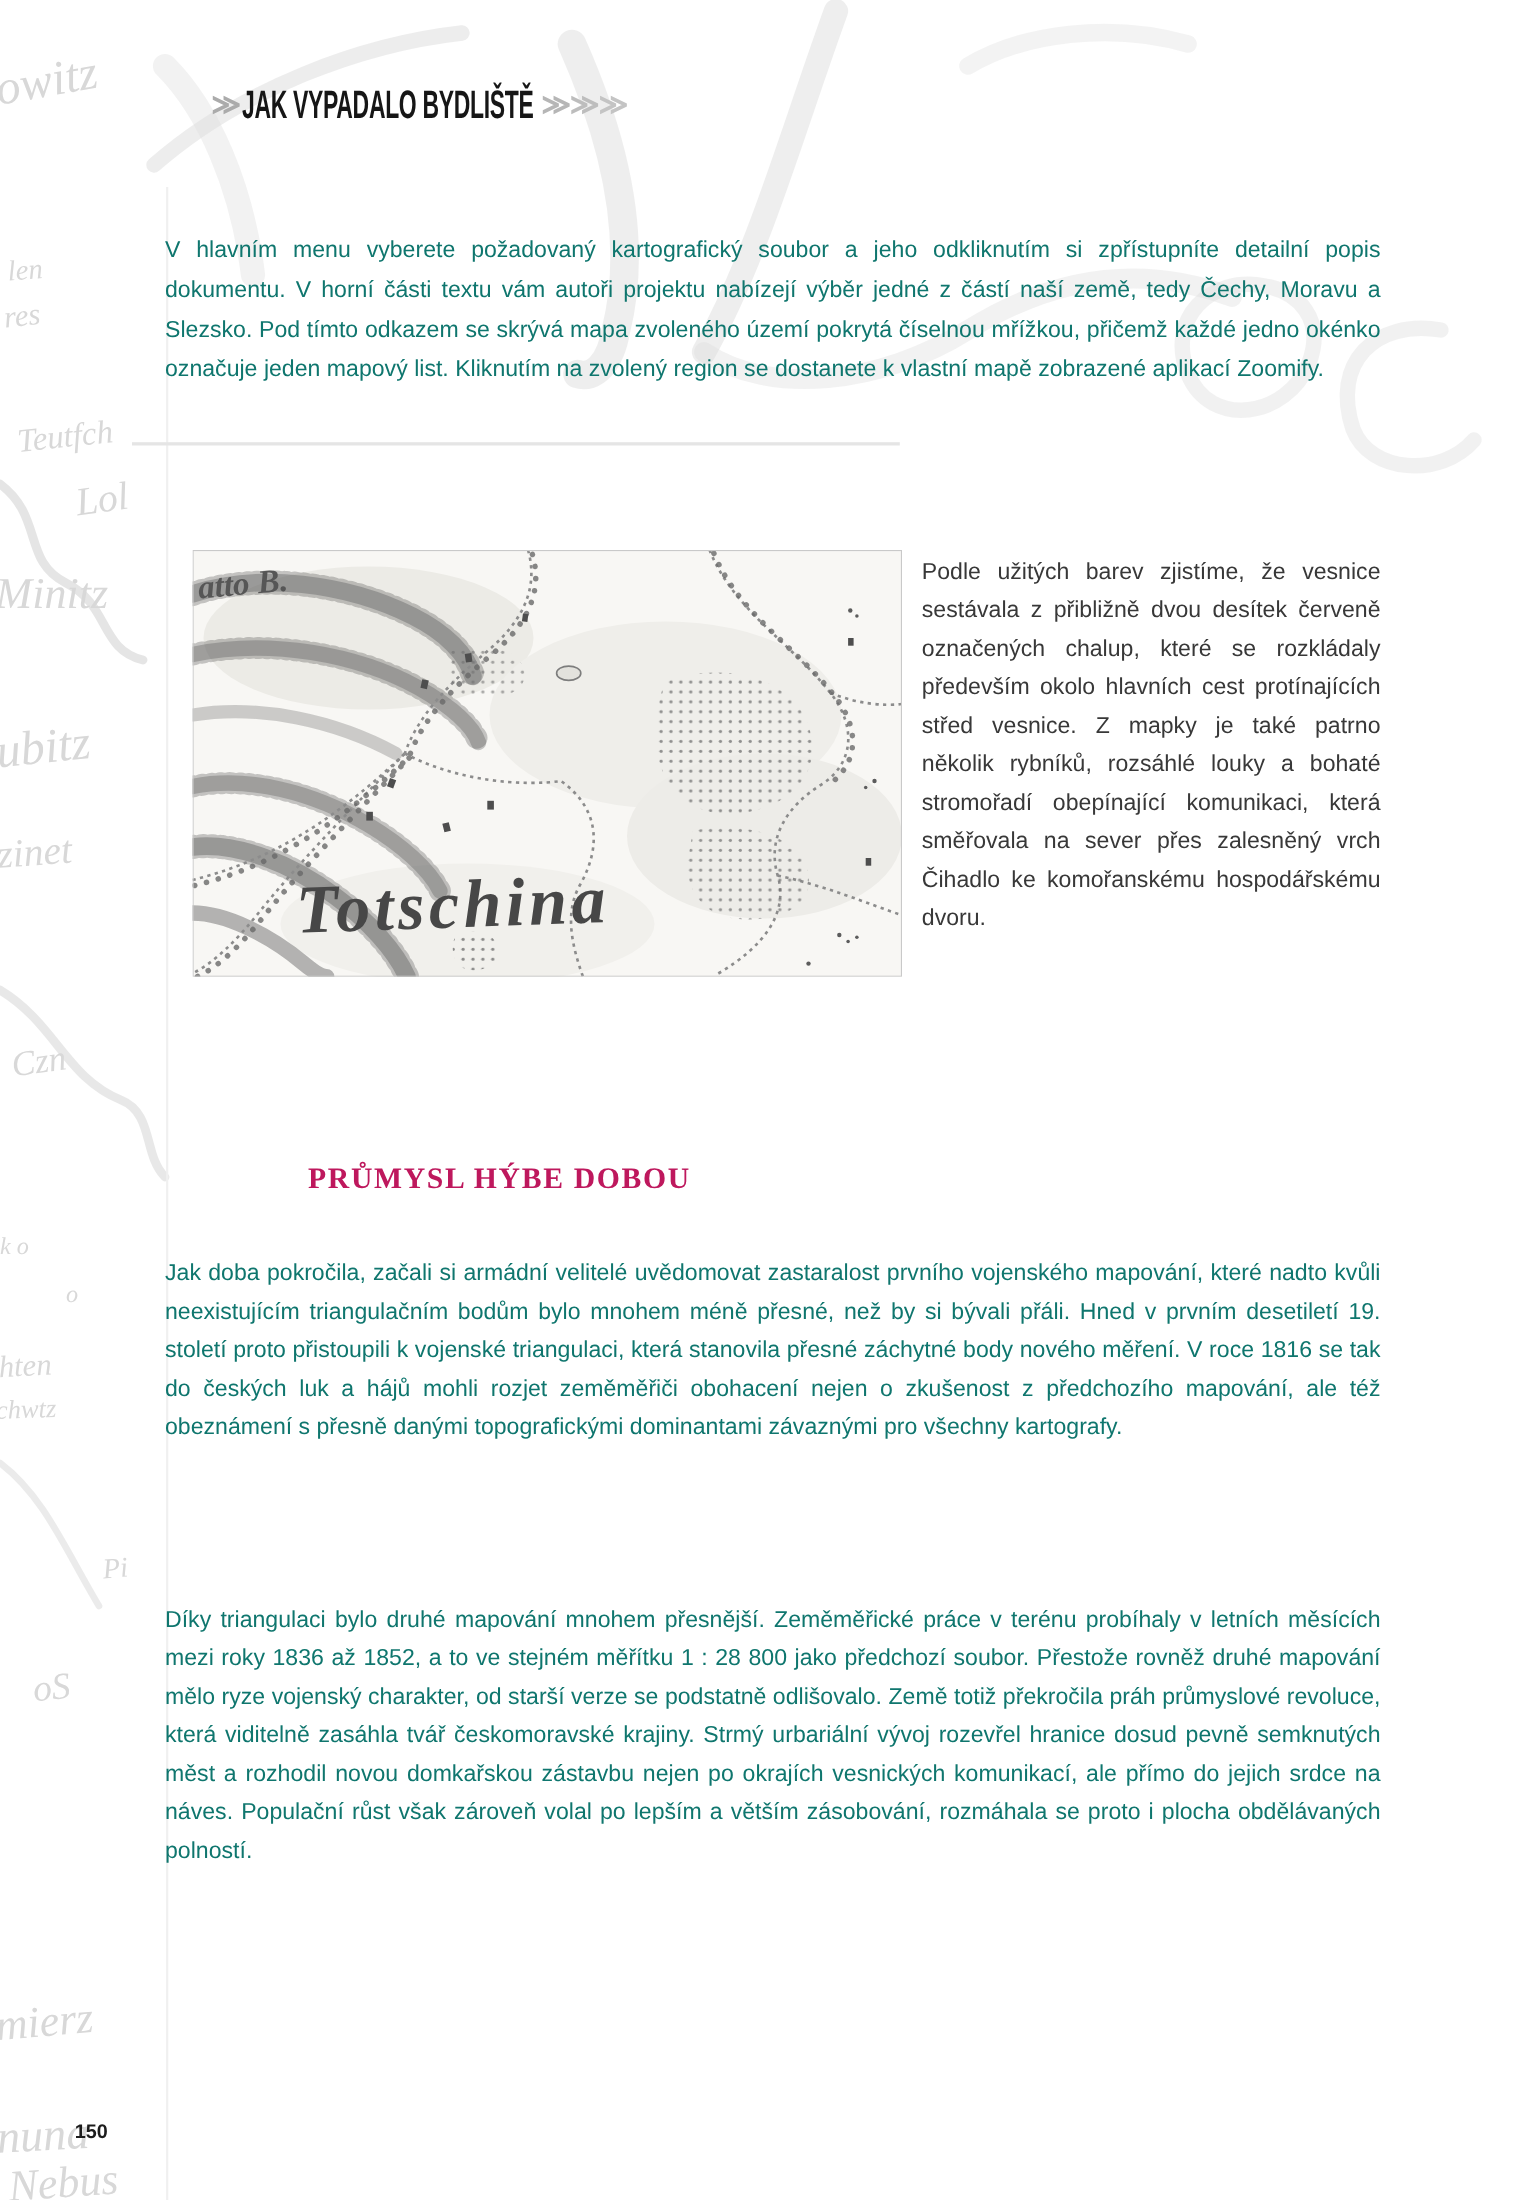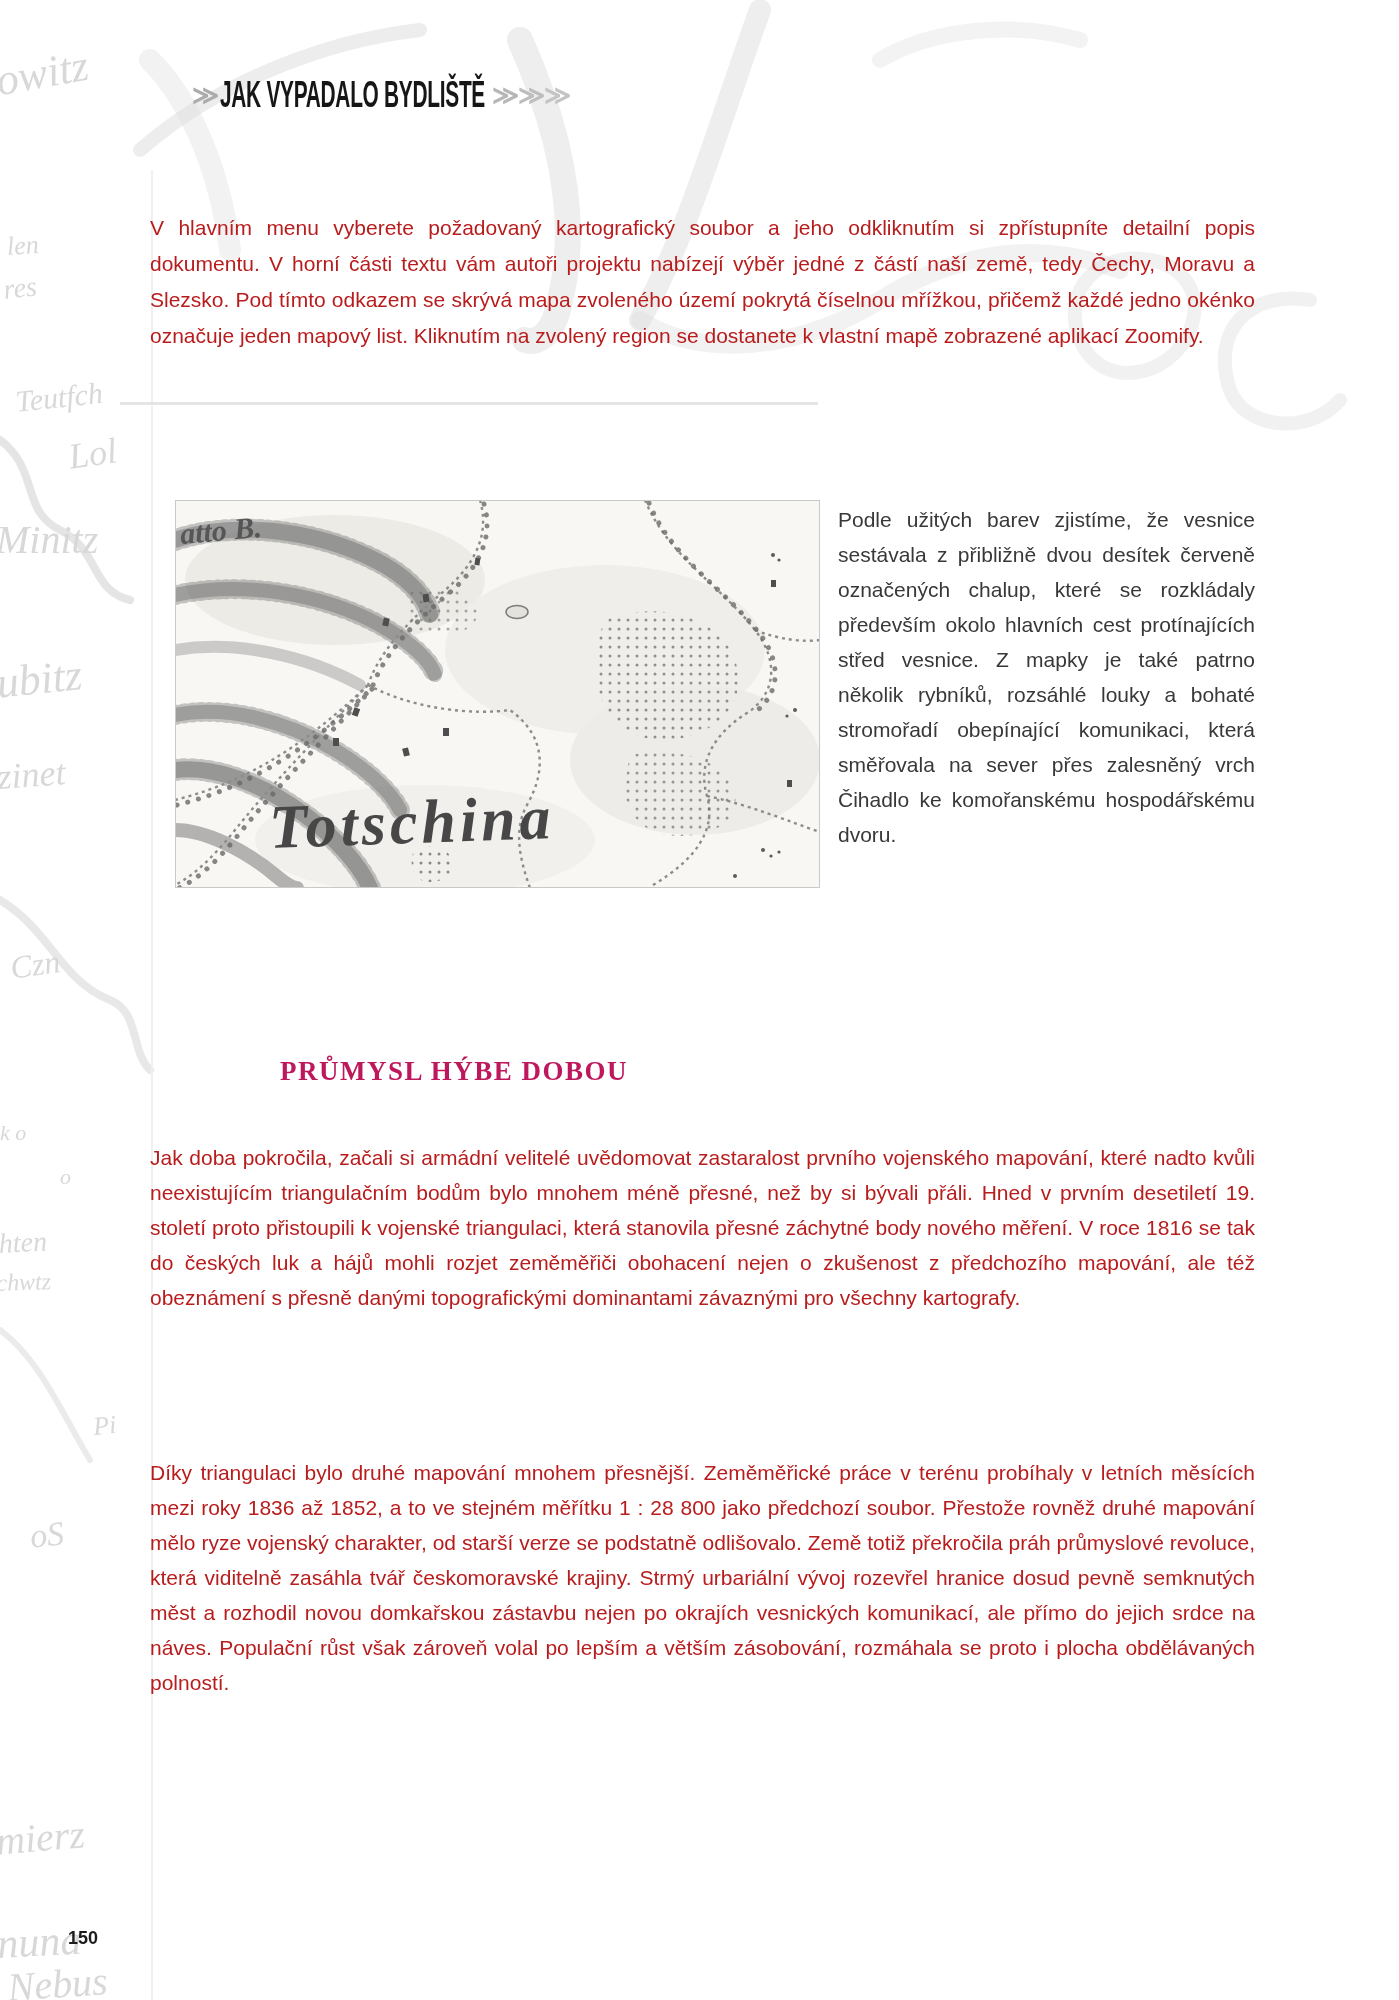--- a/index.html
+++ b/index.html
@@ -9,21 +9,21 @@
   #wm{position:absolute;inset:0;pointer-events:none;}
   .wm-word{position:absolute;font-family:"Liberation Serif",serif;font-style:italic;
            color:#d8d8d8;white-space:nowrap;transform-origin:left top;}
   
   .panel-edge{position:absolute;left:151px;top:170px;width:2px;height:1830px;background:#f0f0f0;}
   
   .chev{position:absolute;font-size:26px;font-weight:bold;color:#ababab;line-height:1;}
   .hdr-title{position:absolute;left:220px;top:74px;font-size:36px;font-weight:bold;color:#161616;
              letter-spacing:-0.5px;white-space:nowrap;transform:scaleX(0.58);transform-origin:left top;}
   
-  .para{position:absolute;left:150px;width:1105px;font-size:21px;line-height:36px;color:#b91c1c;
+  .para{position:absolute;left:150px;width:1105px;font-size:21px;line-height:36px;color:#0f766e;
         text-align:justify;}
   .para.single{text-align:left;}
   .rule{position:absolute;left:120px;top:402px;width:698px;height:3px;background:#e5e5e5;}
   .sidecol{position:absolute;left:838px;top:502px;width:417px;font-size:21px;line-height:35px;
            color:#383838;text-align:justify;}
   .map-wrap{position:absolute;left:175px;top:500px;width:645px;height:388px;}
   .heading{position:absolute;font-family:"Liberation Serif",serif;font-weight:bold;color:#be185d;
            letter-spacing:1.5px;white-space:nowrap;}
   #h1{left:280px;top:1056px;font-size:27px;}
   #h2{left:260px;top:1420px;font-size:25px;}

